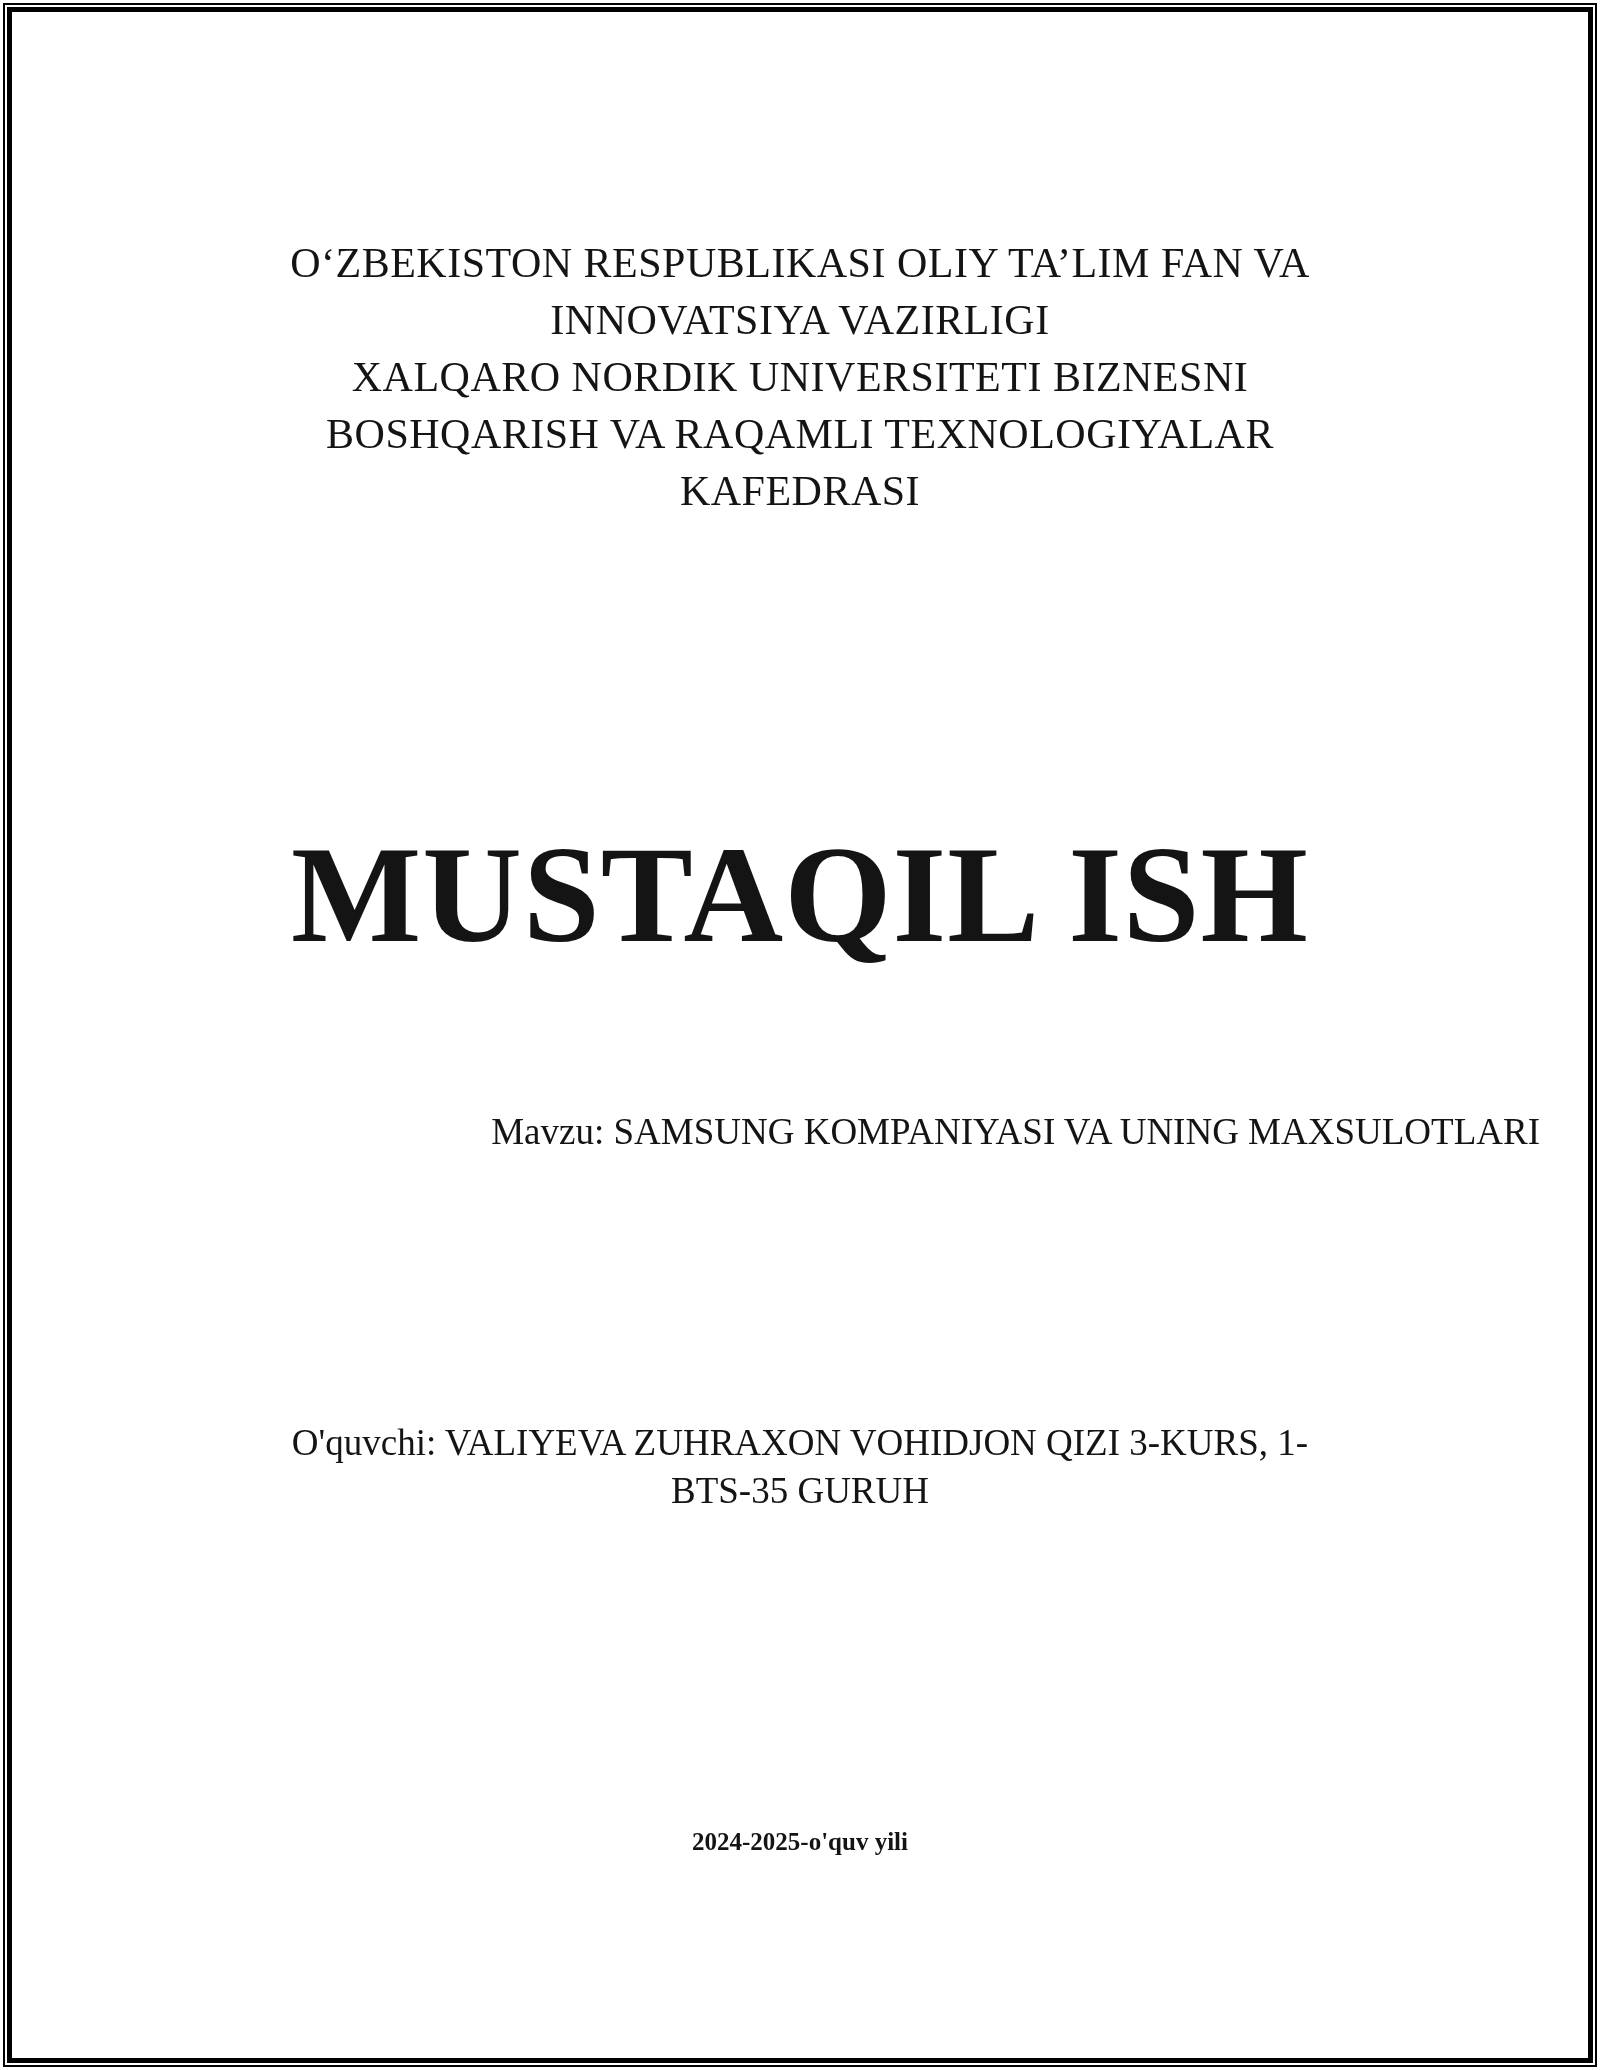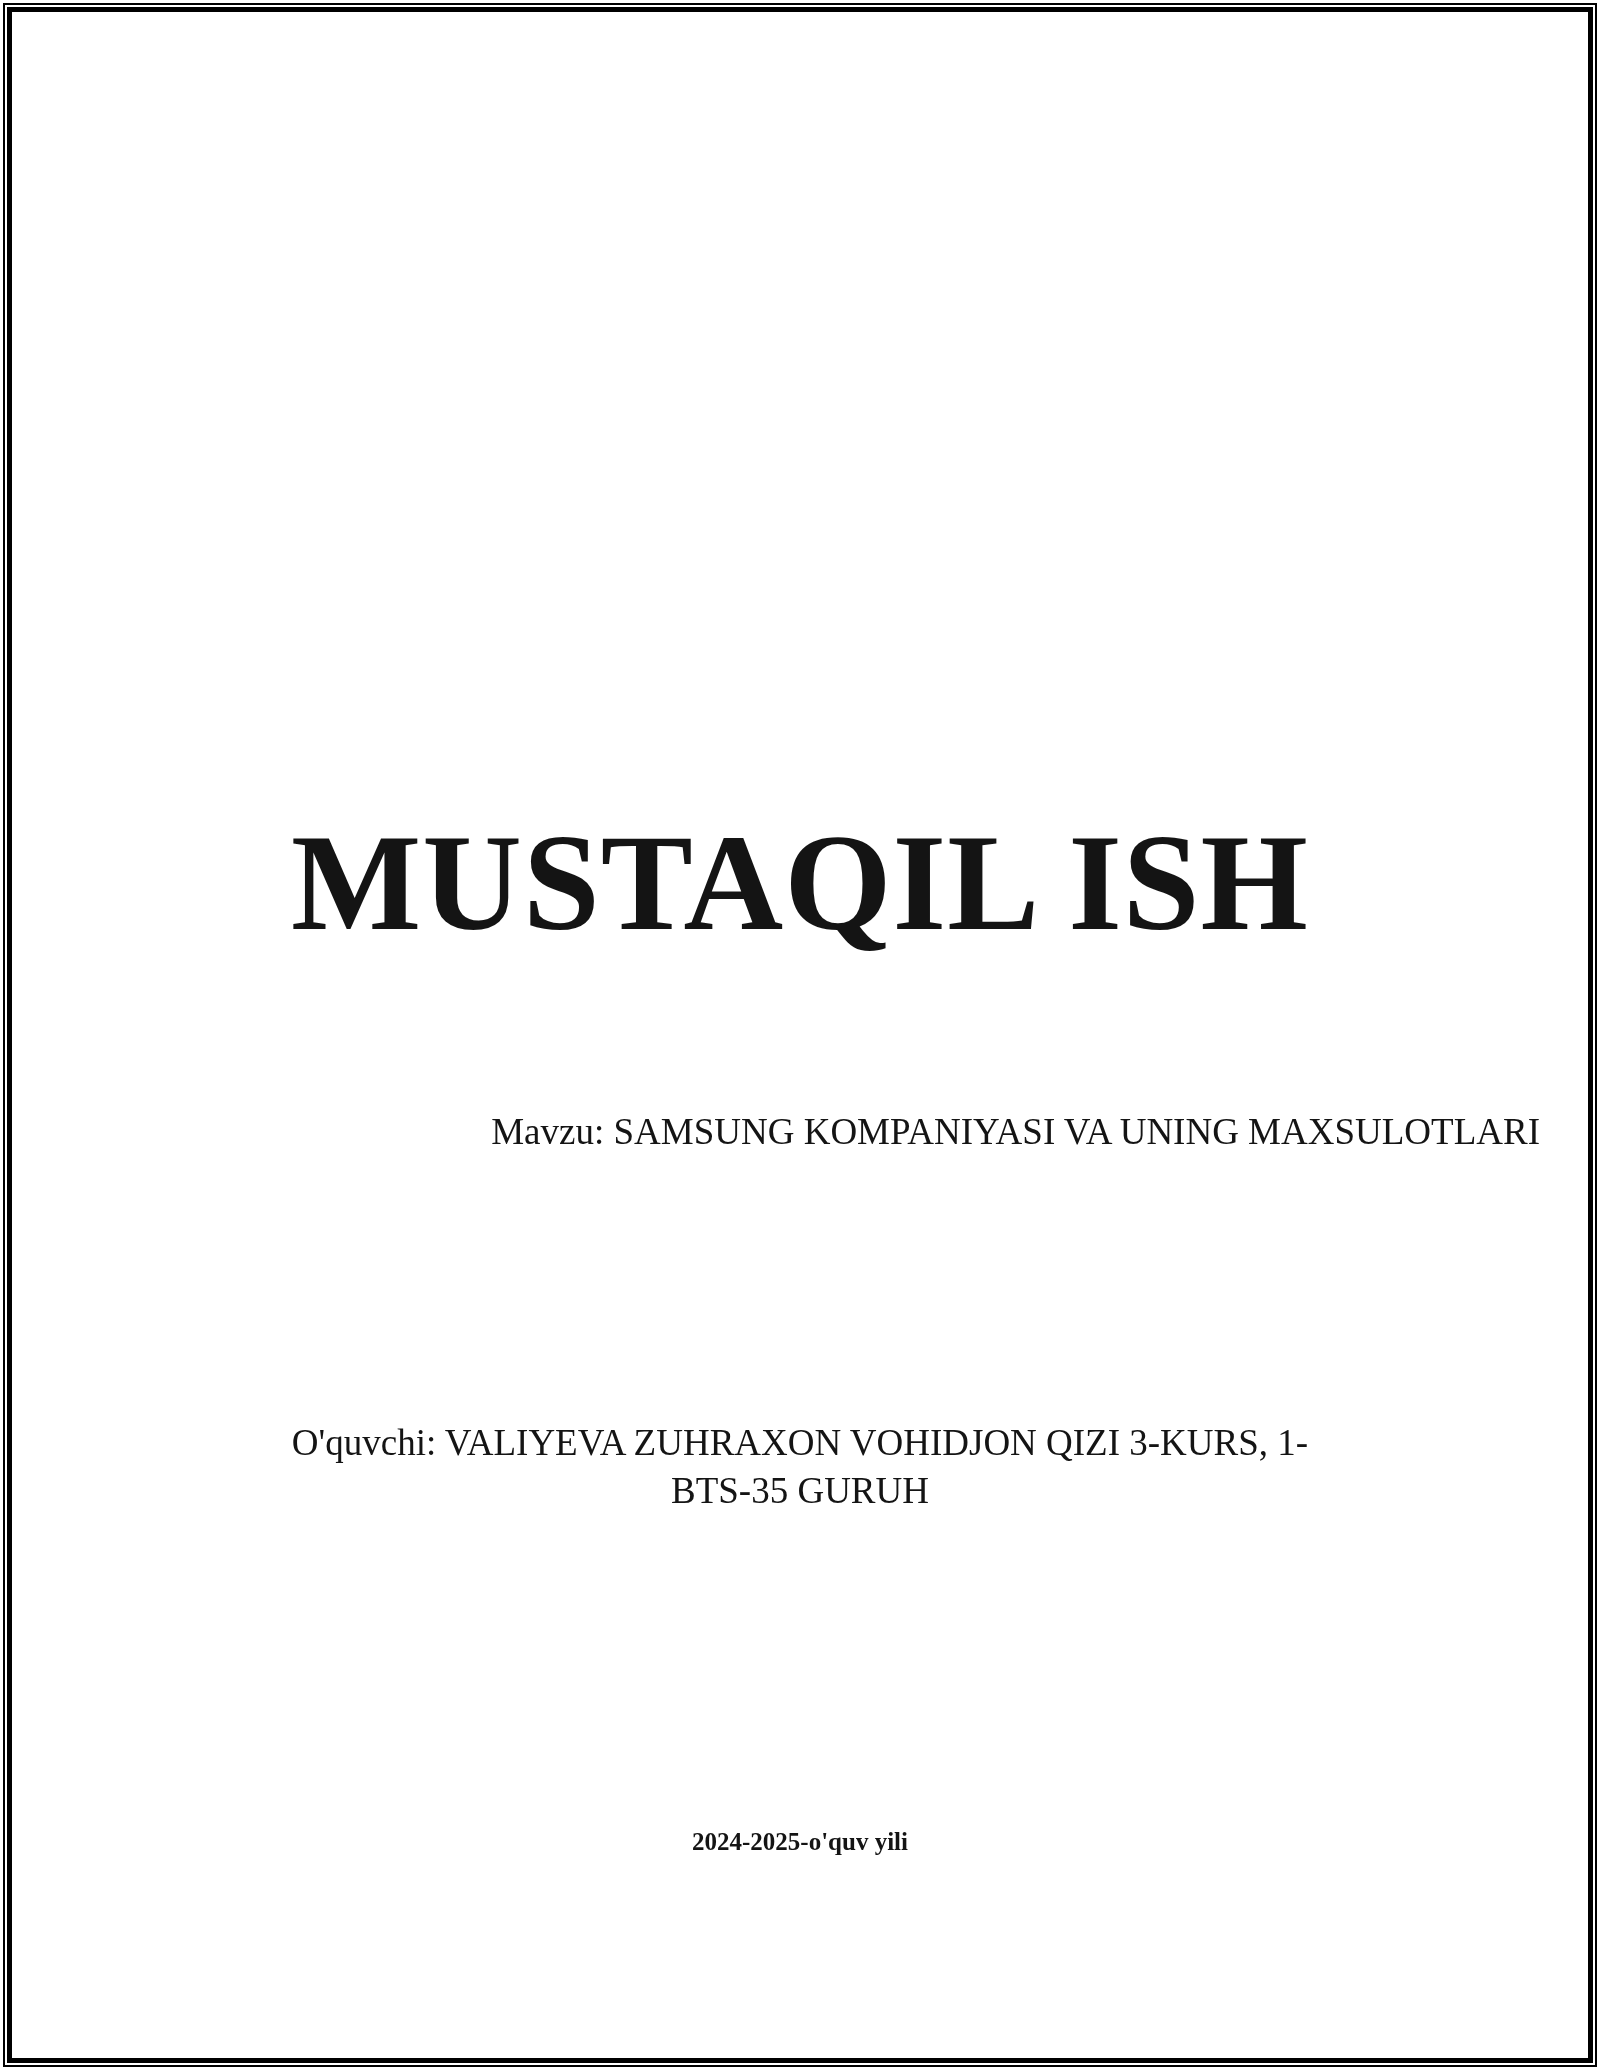--- a/index.html
+++ b/index.html
@@ -35,21 +35,21 @@
     text-align: center;
   }
   .header-block {
     top: 235px;
     font-size: 42px;
     line-height: 57px;
     letter-spacing: 0.5px;
   }
   .doc-title {
     top: 800px;
-    margin: 0;
+    margin: 12px;
     font-size: 138px;
     font-weight: 700;
     line-height: 1.2;
     letter-spacing: 1px;
     white-space: nowrap;
   }
   .topic-block {
     top: 1103px;
     font-size: 37px;
     line-height: 57px;
@@ -69,20 +69,27 @@
   }
 </style>
 </head>
 <body>
 
 <div class="page">
 
   <div class="frame-outer"></div>
   <div class="frame-inner"></div>
 
+  <div class="block header-block">
+    <div>O‘ZBEKISTON RESPUBLIKASI OLIY TA’LIM FAN VA</div>
+    <div>INNOVATSIYA VAZIRLIGI</div>
+    <div>XALQARO NORDIK UNIVERSITETI BIZNESNI</div>
+    <div>BOSHQARISH VA RAQAMLI TEXNOLOGIYALAR</div>
+    <div>KAFEDRASI</div>
+  </div>
 
   <h1 class="block doc-title">MUSTAQIL ISH</h1>
 
   <div class="block topic-block">Mavzu: SAMSUNG KOMPANIYASI VA UNING MAXSULOTLARI</div>
 
   <div class="block student-block">
     <div>O'quvchi: VALIYEVA ZUHRAXON VOHIDJON QIZI 3-KURS, 1-</div>
     <div>BTS-35 GURUH</div>
   </div>
 

